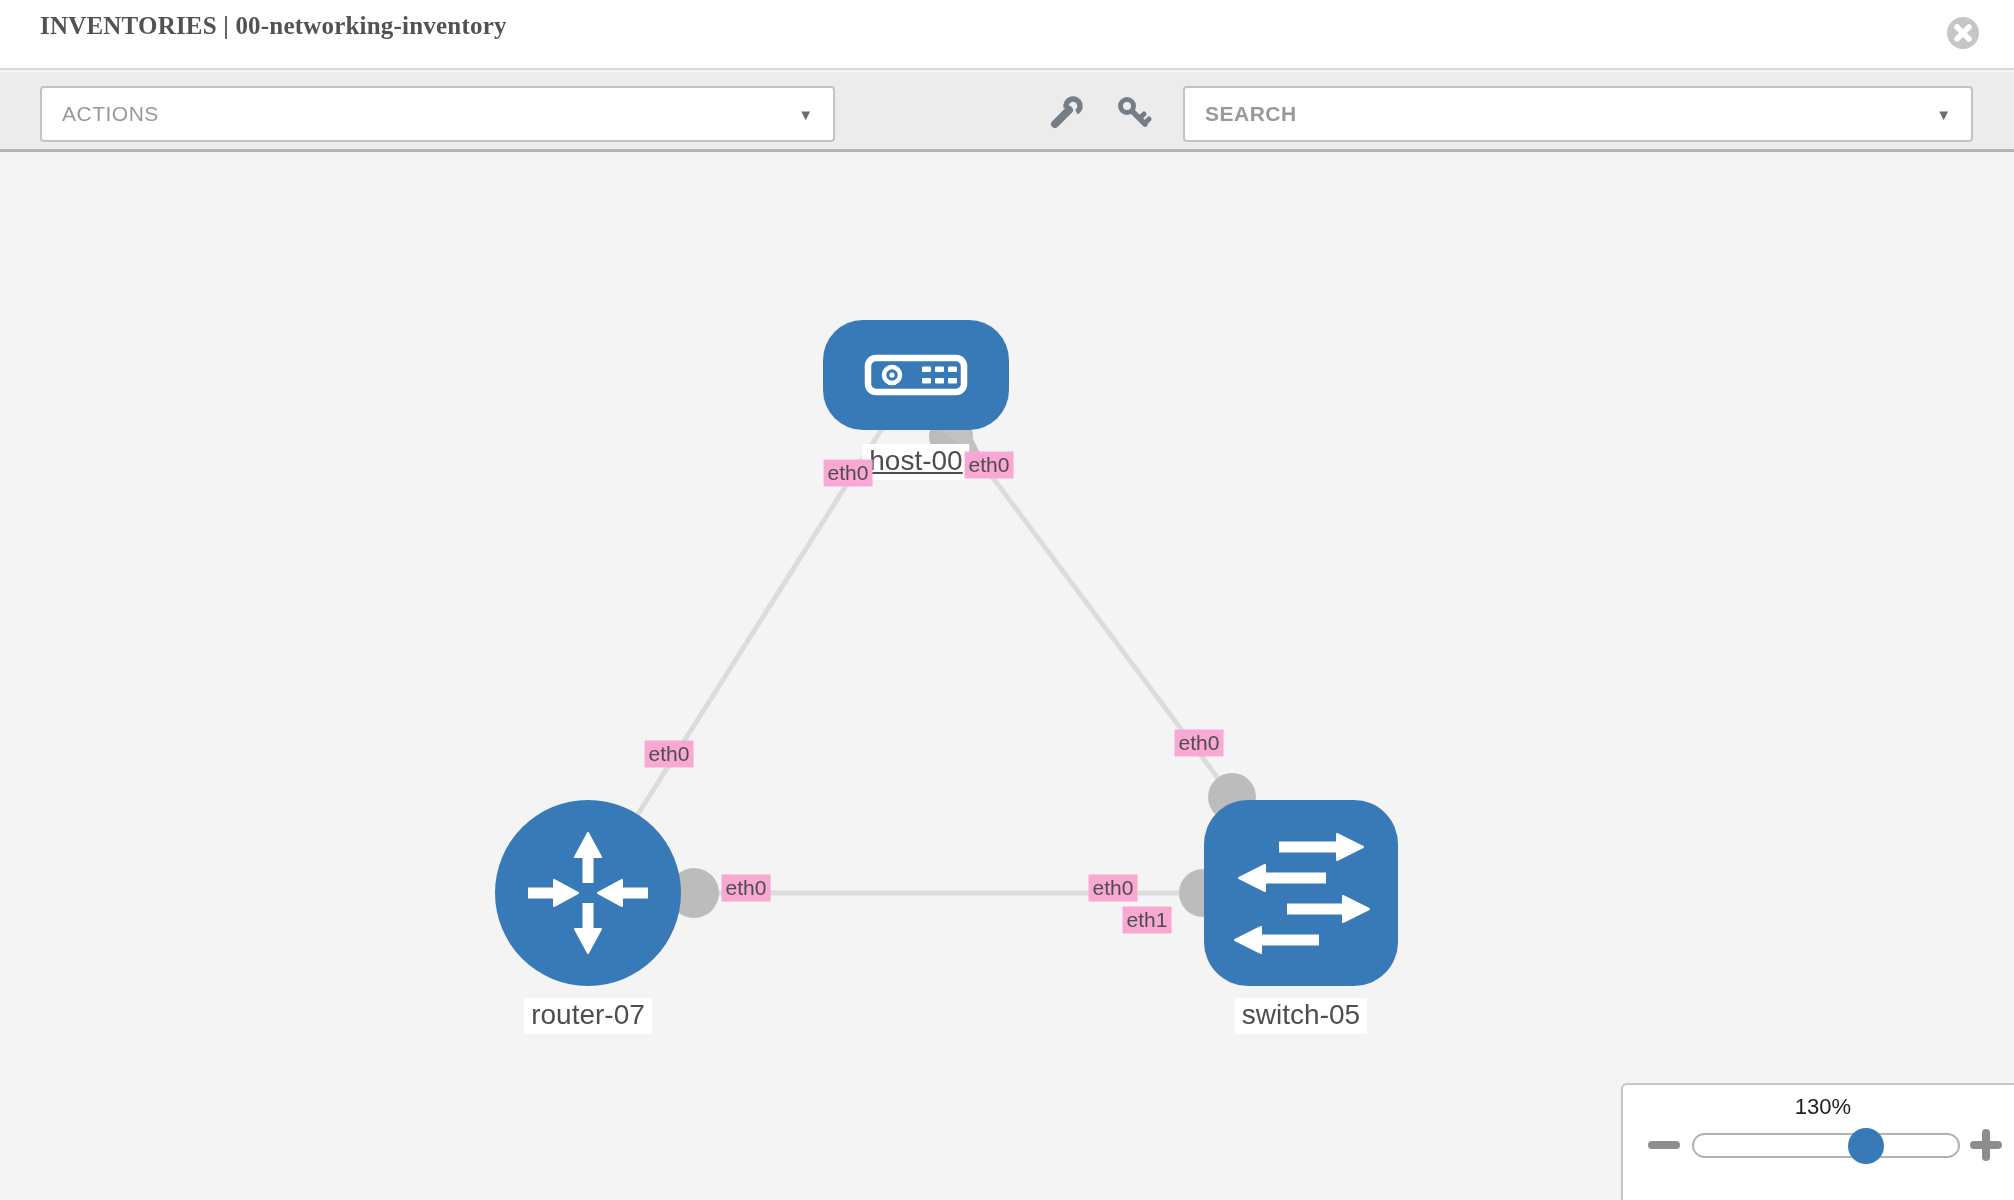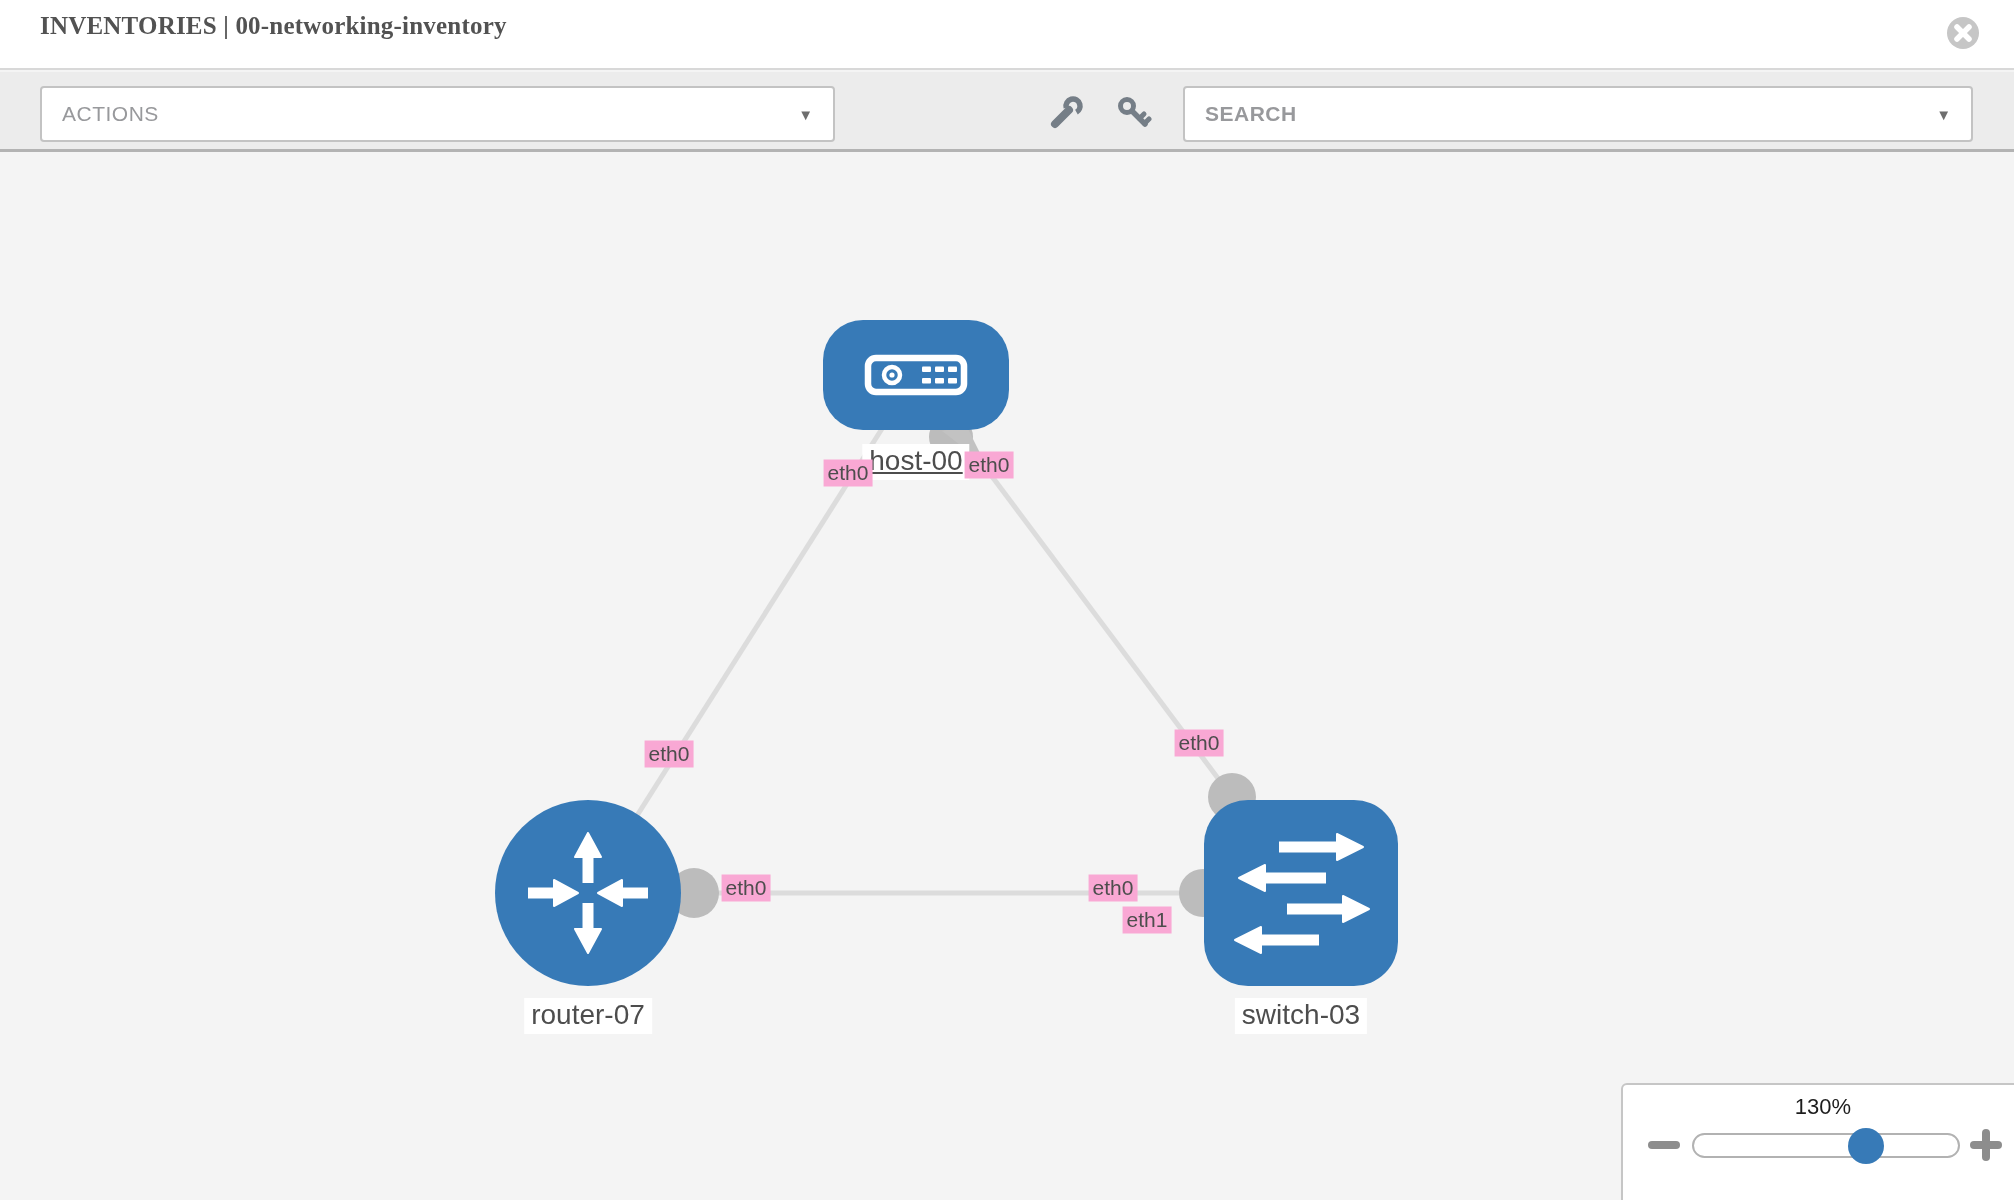--- a/index.html
+++ b/index.html
@@ -155,21 +155,21 @@
           <use href="#router-icon" transform="translate(588,738)"></use>
         </g>
         <g>
           <rect x="1204" y="645" width="194" height="186" rx="44" fill="#377ab7"></rect>
           <use href="#switch-icon" transform="translate(1301,738)"></use>
         </g>
       </g>
   </svg>
 <div class="node-label" style="left: 916px; top: 307px; text-decoration: underline;">host-00</div>
     <div class="node-label" style="left: 588px; top: 861px;">router-07</div>
-    <div class="node-label" style="left: 1301px; top: 861px;">switch-03</div>
+    <div class="node-label" style="left: 1301px; top: 861px;">switch-05</div>
     <div class="if-label" style="left: 848px; top: 318px;">eth0</div>
     <div class="if-label" style="left: 989px; top: 310px;">eth0</div>
     <div class="if-label" style="left: 669px; top: 599px;">eth0</div>
     <div class="if-label" style="left: 1199px; top: 588px;">eth0</div>
     <div class="if-label" style="left: 746px; top: 733px;">eth0</div>
     <div class="if-label" style="left: 1113px; top: 733px;">eth0</div>
     <div class="if-label" style="left: 1147px; top: 733px; margin-top: 32px;">eth1</div>
   </div>
 
 <div class="zoom-panel">

